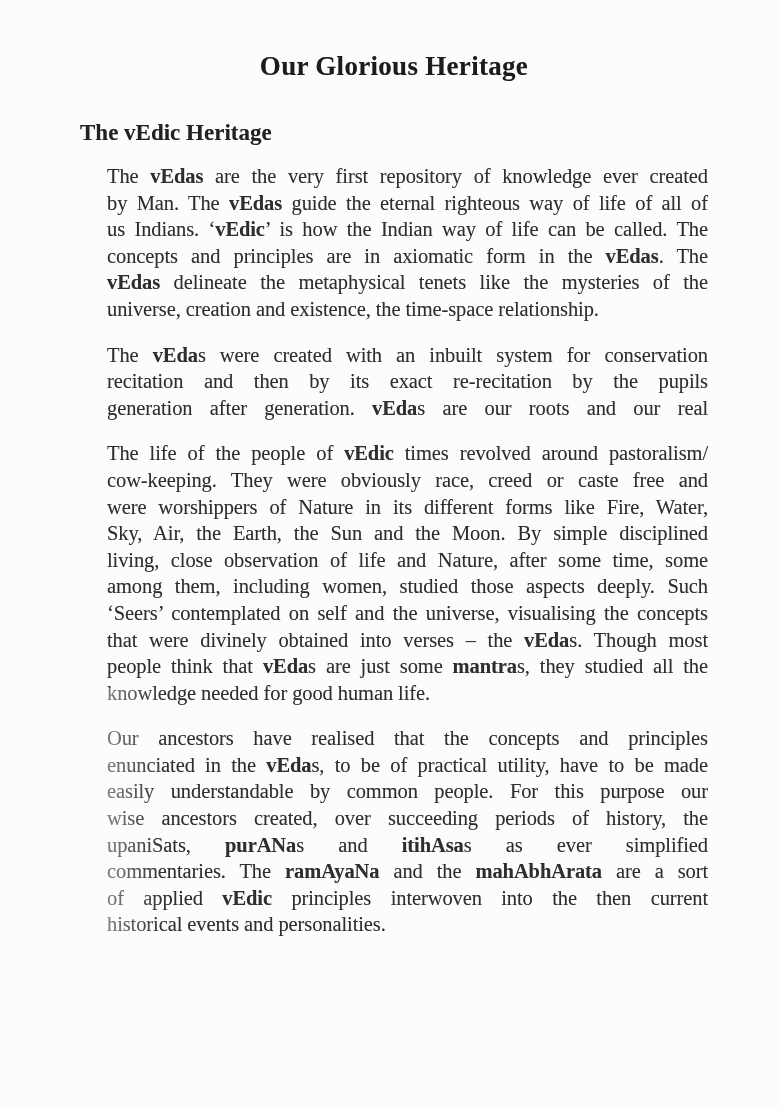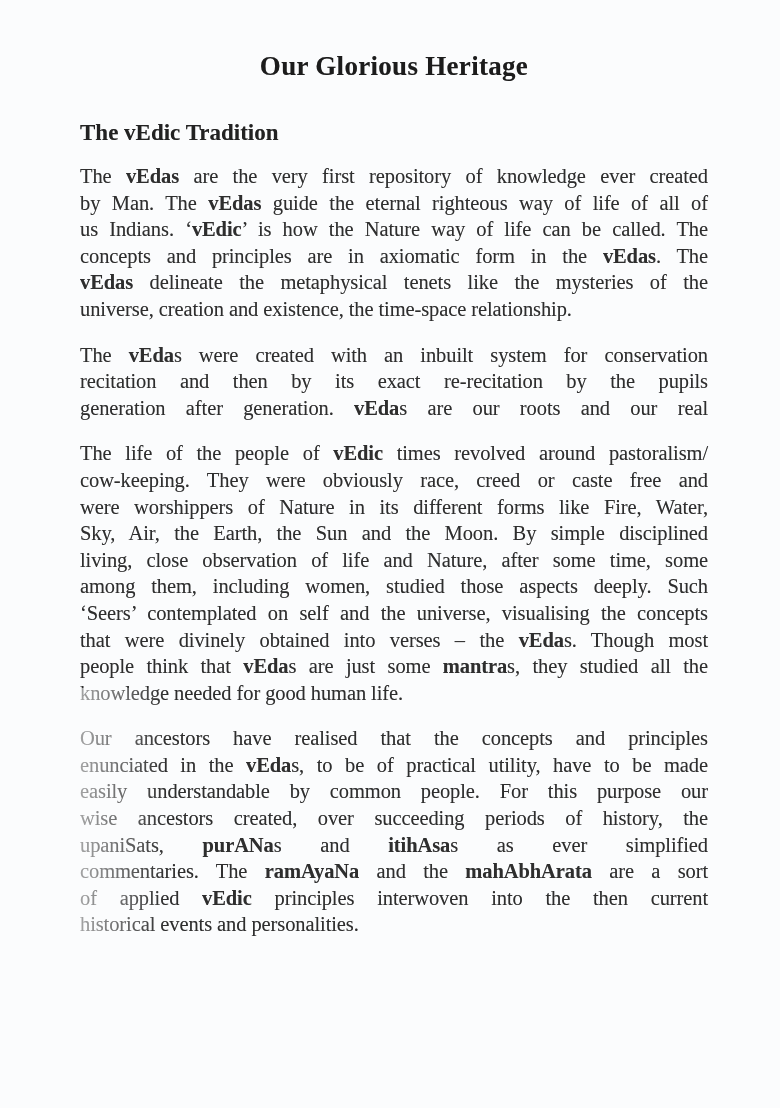--- a/index.html
+++ b/index.html
@@ -46,20 +46,21 @@
   }
   .line {
     font-size: 20.5px;
     line-height: 26.6px;
     letter-spacing: -0.1px;
     text-align: justify;
     text-align-last: justify;
     color: #2e2e2e;
     text-shadow: 0 0 0.6px rgba(0,0,0,0.26);
     white-space: normal;
+    margin-left: 27px;
   }
   .line.last {
     text-align-last: left;
   }
   .b {
     font-weight: 700;
   }
   
   .scan-fade-overlay {
     position: absolute;
@@ -72,26 +73,26 @@
       rgba(251,252,253,0.92) 8%,
       rgba(251,252,253,0.55) 45%,
       rgba(251,252,253,0) 90%);
   }
 </style>
 </head>
 <body>
 
 <div class="page">
   <h1 class="doc-title">Our Glorious Heritage</h1>
-  <h2 class="section-heading">The vEdic Tradition</h2>
+  <h2 class="section-heading">The vEdic Heritage</h2>
   <div id="paragraphs">
       <div class="para">
         <div class="line"><span>The </span><span class="b">vEdas</span><span> are the very first repository of knowledge ever created</span></div>
         <div class="line"><span>by Man. The </span><span class="b">vEdas</span><span> guide the eternal righteous way of life of all of</span></div>
-        <div class="line"><span>us Indians. ‘</span><span class="b">vEdic</span><span>’ is how the Nature way of life can be called. The</span></div>
+        <div class="line"><span>us Indians. ‘</span><span class="b">vEdic</span><span>’ is how the Indian way of life can be called. The</span></div>
         <div class="line"><span>concepts and principles are in axiomatic form in the </span><span class="b">vEdas</span><span>. The</span></div>
         <div class="line"><span class="b">vEdas</span><span> delineate the metaphysical tenets like the mysteries of the</span></div>
         <div class="line last"><span>universe, creation and existence, the time-space relationship.</span></div>
       </div>
       <div class="para">
         <div class="line"><span>The </span><span class="b">vEda</span><span>s were created with an inbuilt system for conservation</span></div>
         <div class="line"><span>recitation and then by its exact re-recitation by the pupils</span></div>
         <div class="line"><span>generation after generation. </span><span class="b">vEda</span><span>s are our roots and our real</span></div>
       </div>
       <div class="para">

